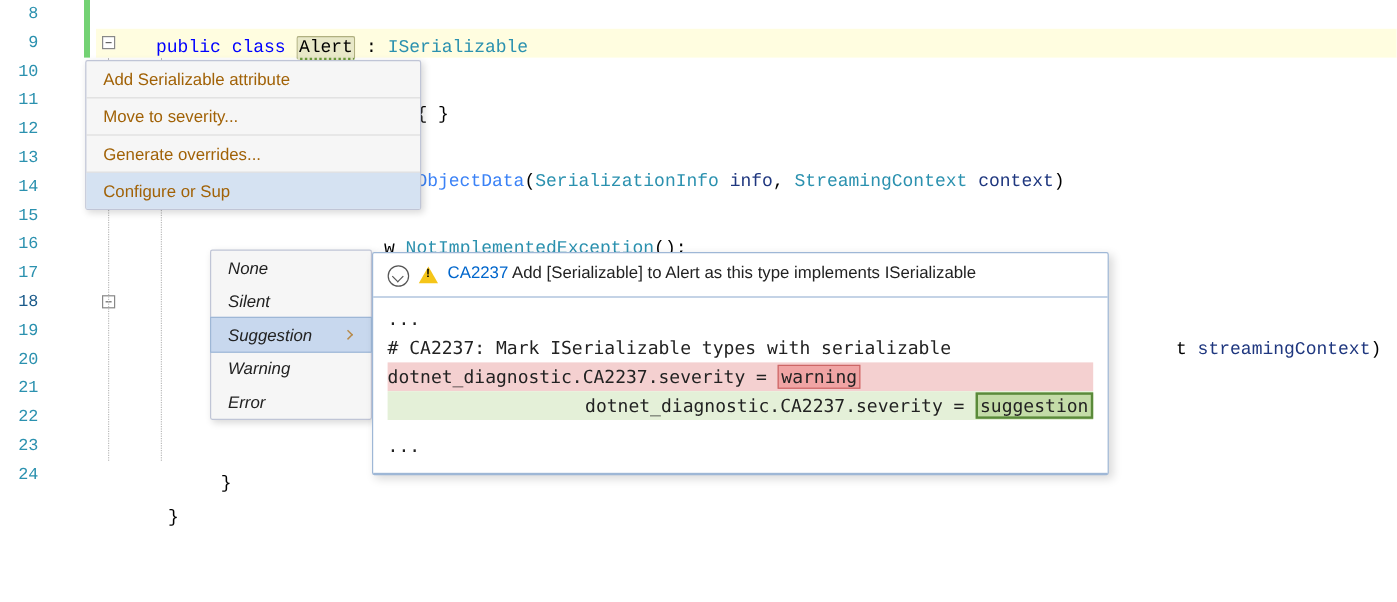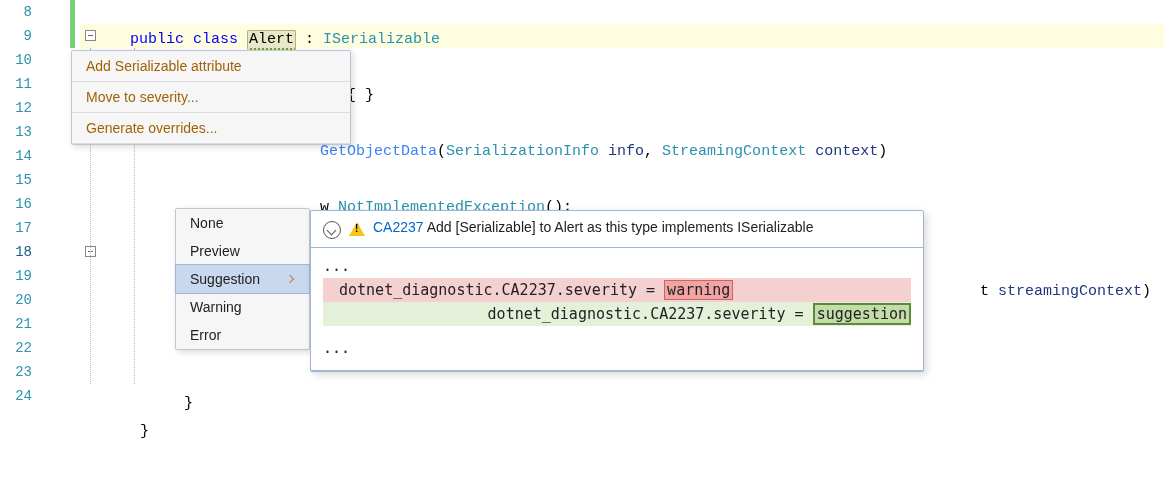--- a/index.html
+++ b/index.html
@@ -139,20 +139,21 @@
     font-size: 14px;
     color: #222;
     z-index: 20;
   }
   .menu2 .item {
     padding: 6px 14px;
     cursor: pointer;
     display: flex;
     justify-content: space-between;
     align-items: center;
+    font-style: italic;
   }
   .menu2 .item.hl {
     background: #c8d8ee;
     border: 1px solid #9eb7d6;
     margin: -1px;
   }
   .submenu-arrow {
     width: 10px;
     height: 10px;
     border: 2px solid #b78a4a;
@@ -225,21 +226,20 @@
   }
   .preview-code {
     padding: 6px 12px 10px 12px;
     font-family: Consolas, monospace;
     font-size: 15px;
     line-height: 1.6;
     color: #222;
   }
   .diff-del {
     background: #f4d0d0;
-    padding-left: 16px;
   }
   .diff-del .box {
     background: #f0a4a4;
     border: 1px solid #c66;
     padding: 0 2px;
   }
   .diff-add {
     background: #e4f0d8;
     text-align: right;
   }
@@ -314,28 +314,29 @@
   </div>
 </div>
 
 <div class="menu1">
   <div class="item">Add Serializable attribute</div>
   <div class="sep"></div>
   <div class="item">Move to severity...</div>
   <div class="sep"></div>
   <div class="item">Generate overrides...</div>
   <div class="sep"></div>
+  <div class="item hl">Configure or Sup</div>
 </div>
 
 <div class="menu2">
   <div class="item">
       <span>None</span>
     </div>
   <div class="item">
-      <span>Preview</span>
+      <span>Silent</span>
     </div>
   <div class="item hl">
       <span>Suggestion</span>
       <span class="submenu-arrow"></span>
     </div>
   <div class="item">
       <span>Warning</span>
     </div>
   <div class="item">
       <span>Error</span>
@@ -346,19 +347,20 @@
   <div class="preview-header">
     <span class="circle-chevron"></span>
     <span class="warn-icon"></span>
     <span>
       <span class="rule-link">CA2237</span><span> Add [Serializable] to Alert as this type implements ISerializable</span>
     </span>
   </div>
   <div class="sep-blue"></div>
   <div class="preview-code">
     <div>...</div>
+    <div># CA2237: Mark ISerializable types with serializable</div>
     <div class="diff-del"><span>dotnet_diagnostic.CA2237.severity = </span><span class="box">warning</span></div>
     <div class="diff-add"><span>dotnet_diagnostic.CA2237.severity = </span><span class="box">suggestion</span></div>
     <div style="height:10px"></div>
     <div>...</div>
   </div>
   <div class="sep-blue"></div>
 </div>
 
 </body></html>

